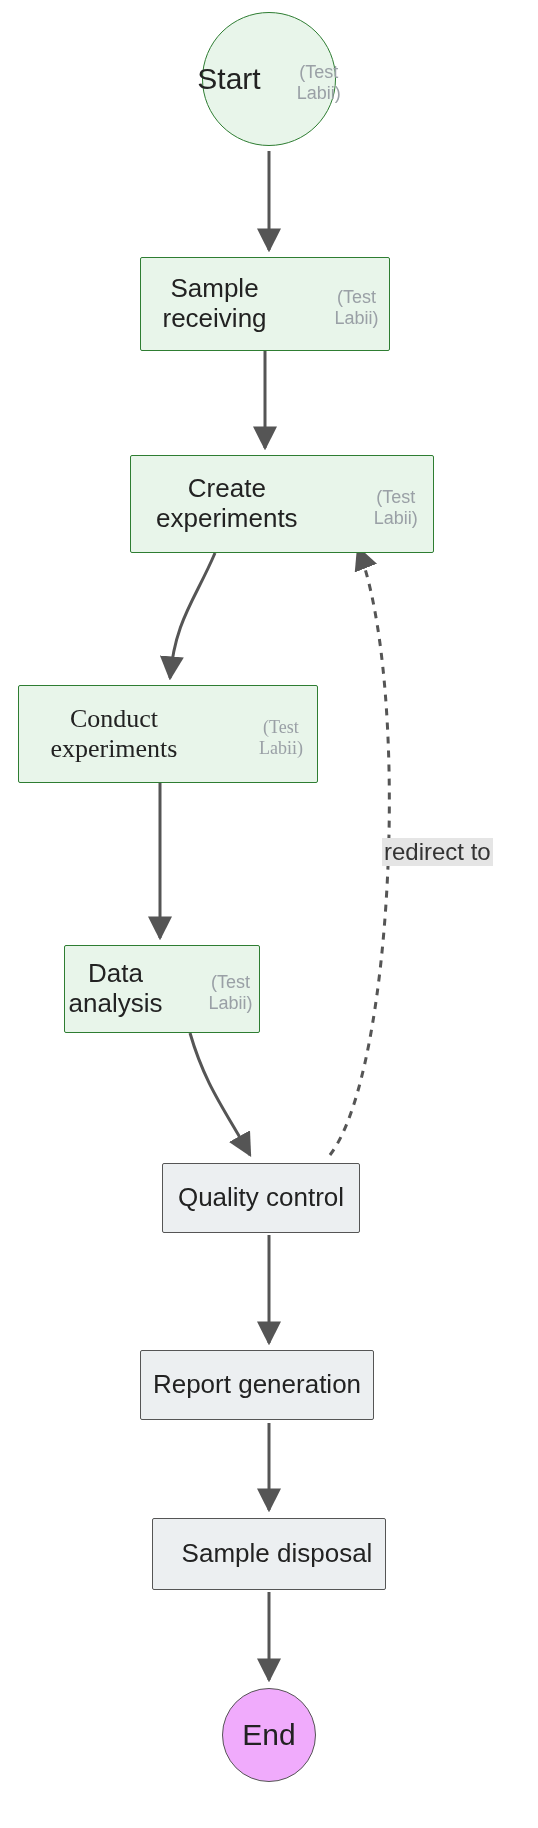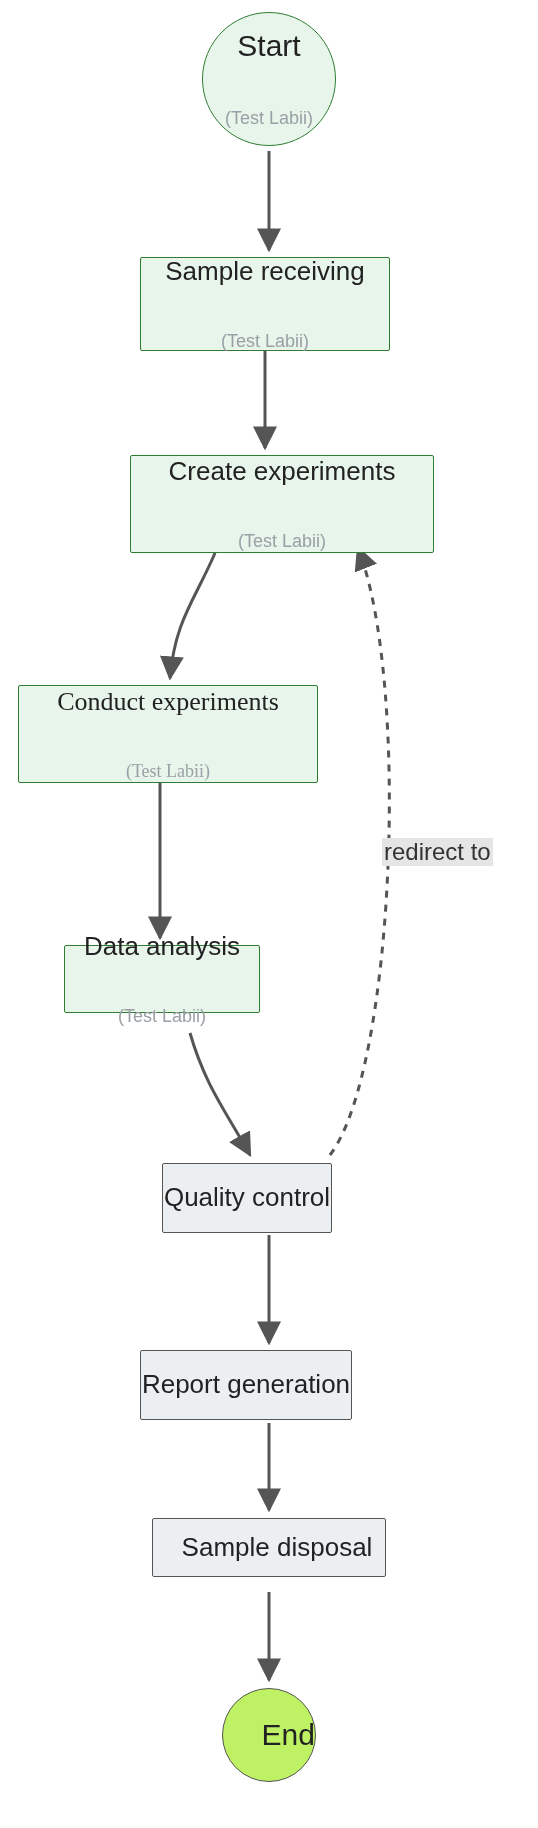--- a/index.html
+++ b/index.html
@@ -15,21 +15,21 @@
   }
   svg.edges {
     position: absolute;
     top: 0;
     left: 0;
   }
   .node {
     position: absolute;
     box-sizing: border-box;
     display: flex;
-    flex-direction: column;
+    flex-direction: row;
     align-items: center;
     justify-content: center;
     text-align: center;
     line-height: 1.15;
     gap: 36px;
   }
   .node .title {
     font-size: 26px;
     color: #222;
   }
@@ -39,23 +39,22 @@
     margin-top: 8px;
   }
   .node-start, .node-end {
     border-radius: 50%;
   }
   .node-start {
     background: #e8f5ea;
     border: 1.5px solid #2e7d32;
   }
   .node-end {
-    background: #bef264;
+    background: #f0abfc;
     border: 1.5px solid #555;
-    align-items: flex-end;
   }
   .node-start .title, .node-end .title {
     font-size: 30px;
   }
   .node-rect {
     border-radius: 2px;
   }
   .node-green {
     background: #e8f5ea;
     border: 1.5px solid #2e7d32;
@@ -116,34 +115,34 @@
   <div class="node node-rect node-green" style="left:130px; top:455px; width:304px; height:98px;">
     <div class="title">Create experiments</div>
     <div class="sub">(Test Labii)</div>
   </div>
 
   <div class="node node-rect node-green" style="left:18px; top:685px; width:300px; height:98px;font-family:Liberation Serif, serif;">
     <div class="title">Conduct experiments</div>
     <div class="sub">(Test Labii)</div>
   </div>
 
-  <div class="node node-rect node-green" style="left:64px; top:945px; width:196px; height:68px;">
+  <div class="node node-rect node-green" style="left:64px; top:945px; width:196px; height:88px;">
     <div class="title">Data analysis</div>
     <div class="sub">(Test Labii)</div>
   </div>
 
-  <div class="node node-rect node-grey" style="left:162px; top:1163px; width:170px; height:70px;">
+  <div class="node node-rect node-grey" style="left:162px; top:1163px; width:198px; height:70px;">
     <div class="title">Quality control</div>
   </div>
 
-  <div class="node node-rect node-grey" style="left:140px; top:1350px; width:212px; height:70px;">
+  <div class="node node-rect node-grey" style="left:140px; top:1350px; width:234px; height:70px;">
     <div class="title">Report generation</div>
   </div>
 
-  <div class="node node-rect node-grey" style="left:152px; top:1518px; width:234px; height:59px;padding-left:16px;">
+  <div class="node node-rect node-grey" style="left:152px; top:1518px; width:234px; height:72px;padding-left:16px;">
     <div class="title">Sample disposal</div>
   </div>
 
   <div class="node node-end" style="left:222px; top:1688px; width:94px; height:94px;">
     <div class="title">End</div>
   </div>
 
   <div class="edge-label" style="left:382px; top:838px;">redirect to</div>
 
 </div>

